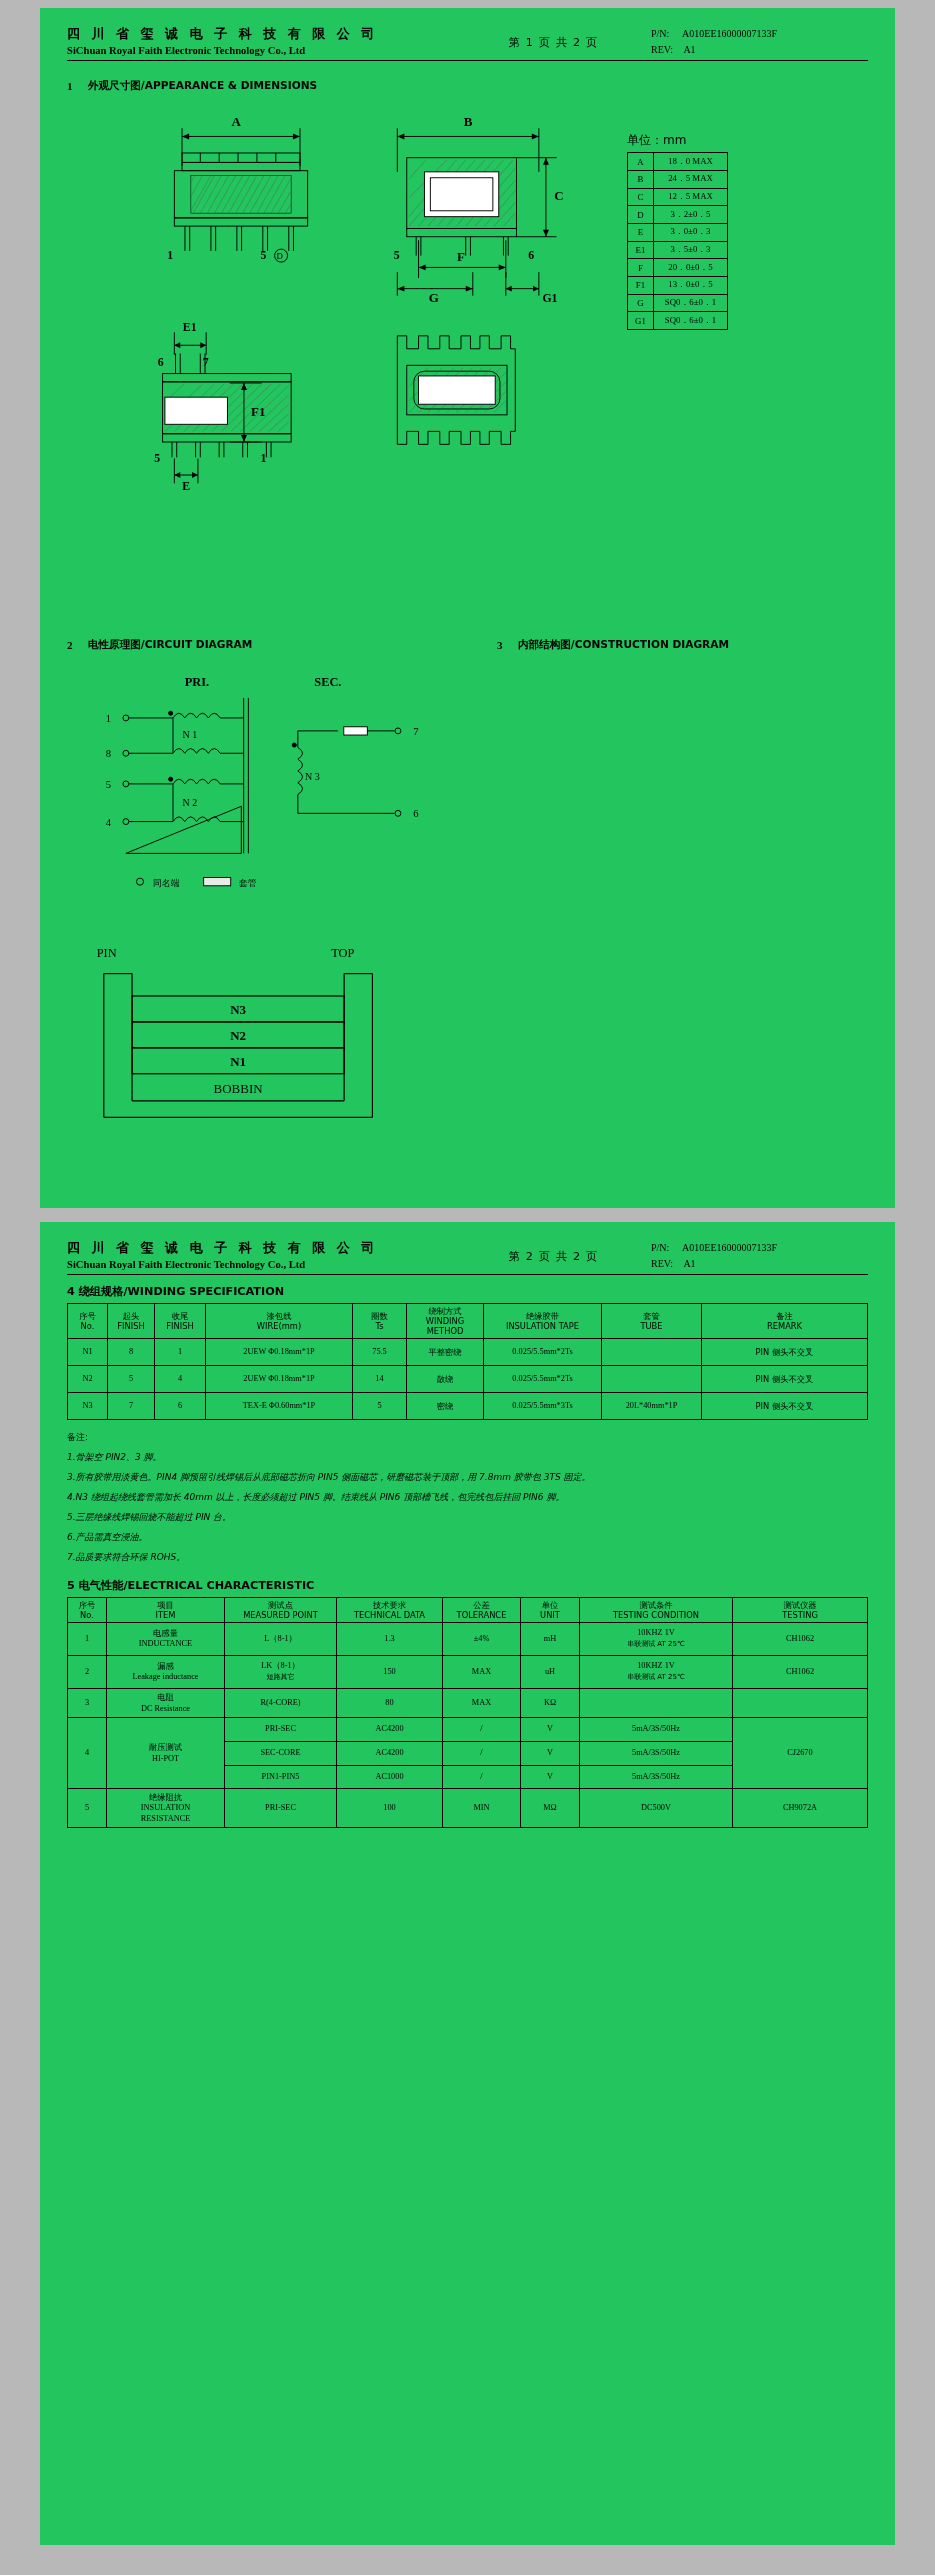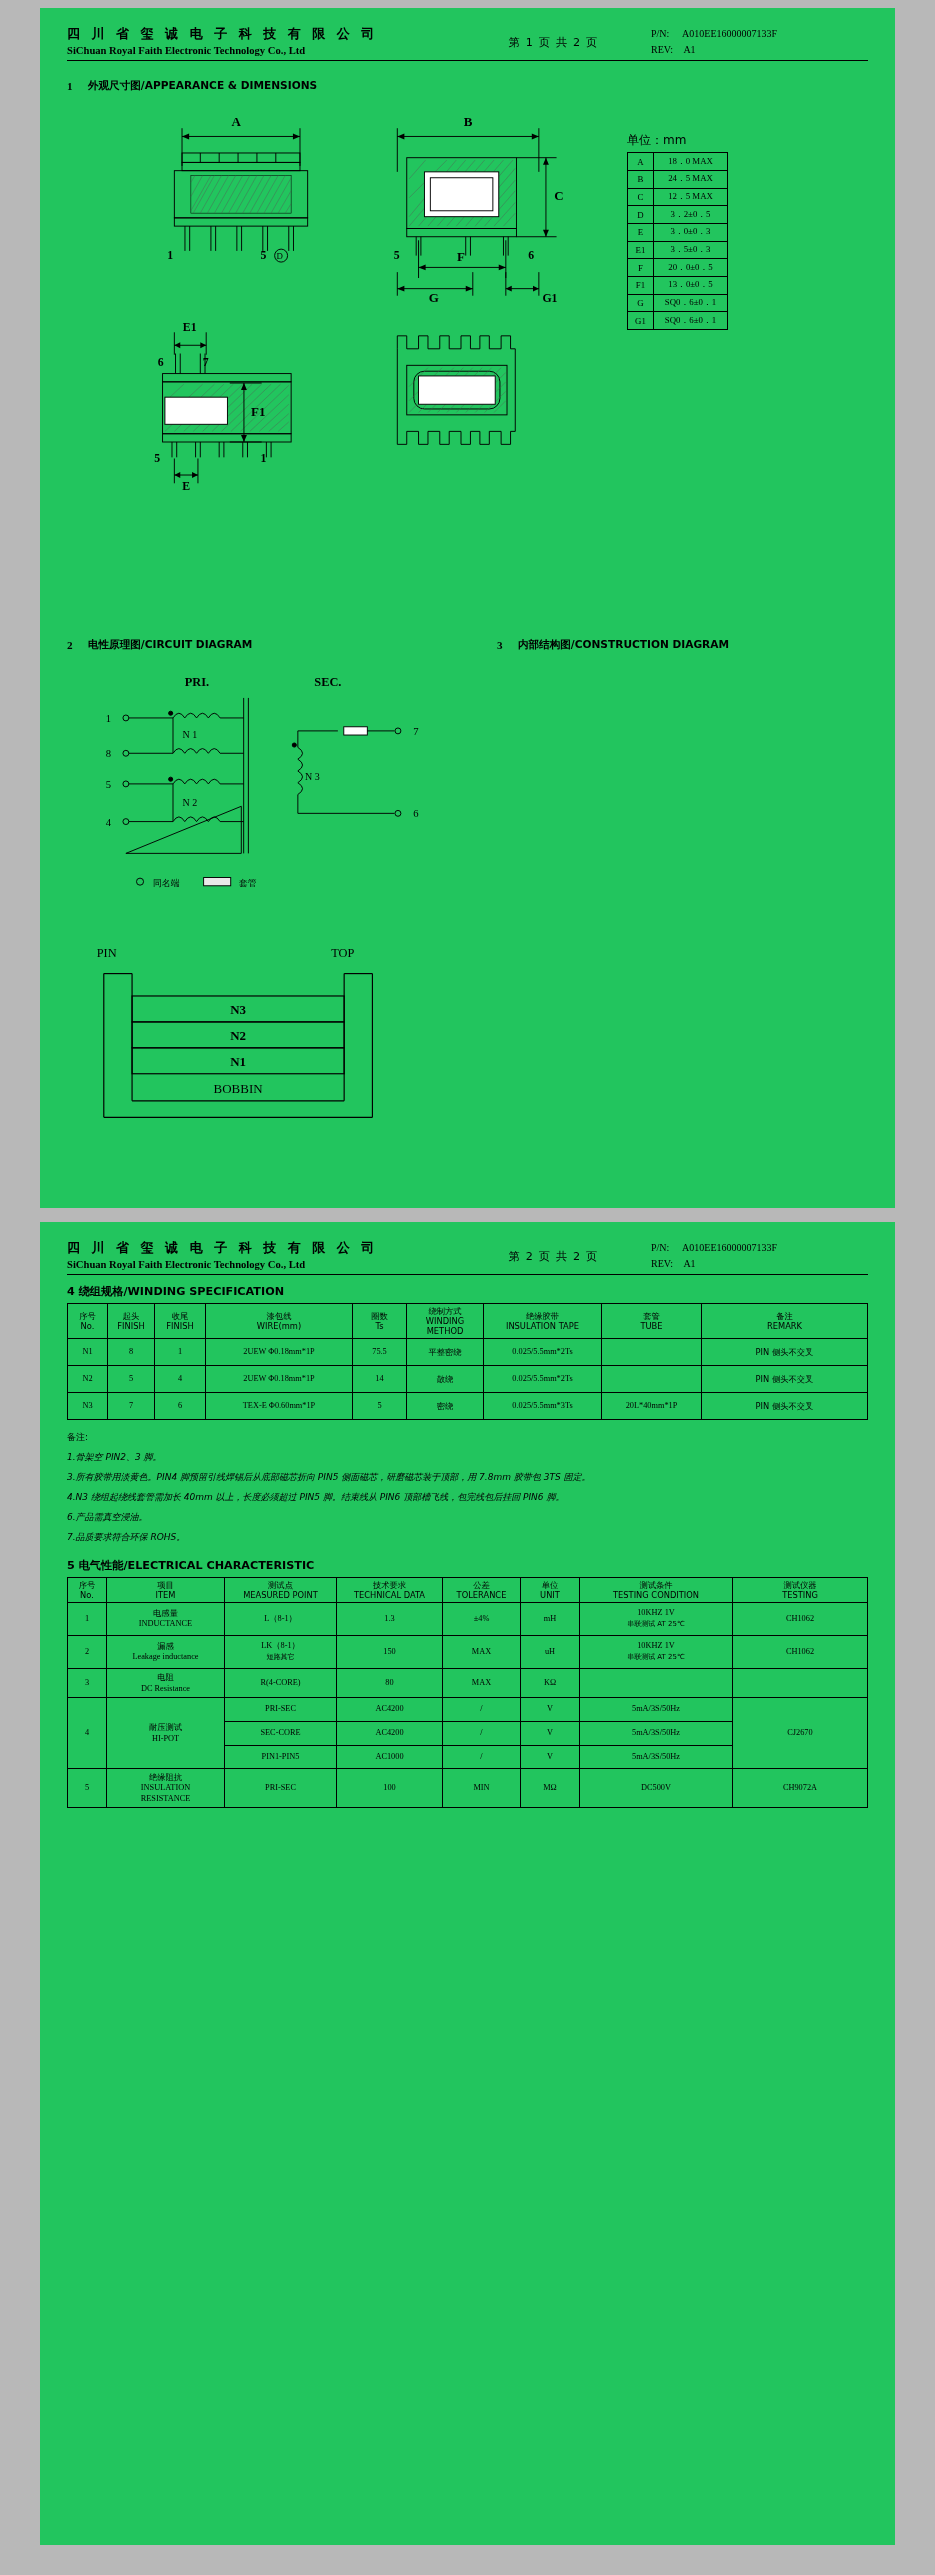--- a/index.html
+++ b/index.html
@@ -572,20 +572,21 @@
         <td class="cn small">PIN 侧头不交叉</td>
       </tr>
     </tbody>
   </table>
 
   <div class="notes" style="margin-top:7px">
     <span class="nt head cn">备注:</span>
     <span class="nt">1.骨架空 PIN2、3 脚。</span>
     <span class="nt">3.所有胶带用淡黄色。PIN4 脚预留引线焊锡后从底部磁芯折向 PIN5 侧面磁芯，研磨磁芯装于顶部，用 7.8mm 胶带包 3TS 固定。</span>
     <span class="nt">4.N3 绕组起绕线套管需加长 40mm 以上，长度必须超过 PIN5 脚。结束线从 PIN6 顶部槽飞线，包完线包后挂回 PIN6 脚。</span>
+    <span class="nt">5.三层绝缘线焊锡回烧不能超过 PIN 台。</span>
     <span class="nt">6.产品需真空浸油。</span>
     <span class="nt">7.品质要求符合环保 ROHS。</span>
   </div>
 
   <h5 class="s-title" style="margin-top:10.6px">5 电气性能/ELECTRICAL CHARACTERISTIC</h5>
 
   <table class="grid">
     <thead>
       <tr>
         <th style="width:39px">

